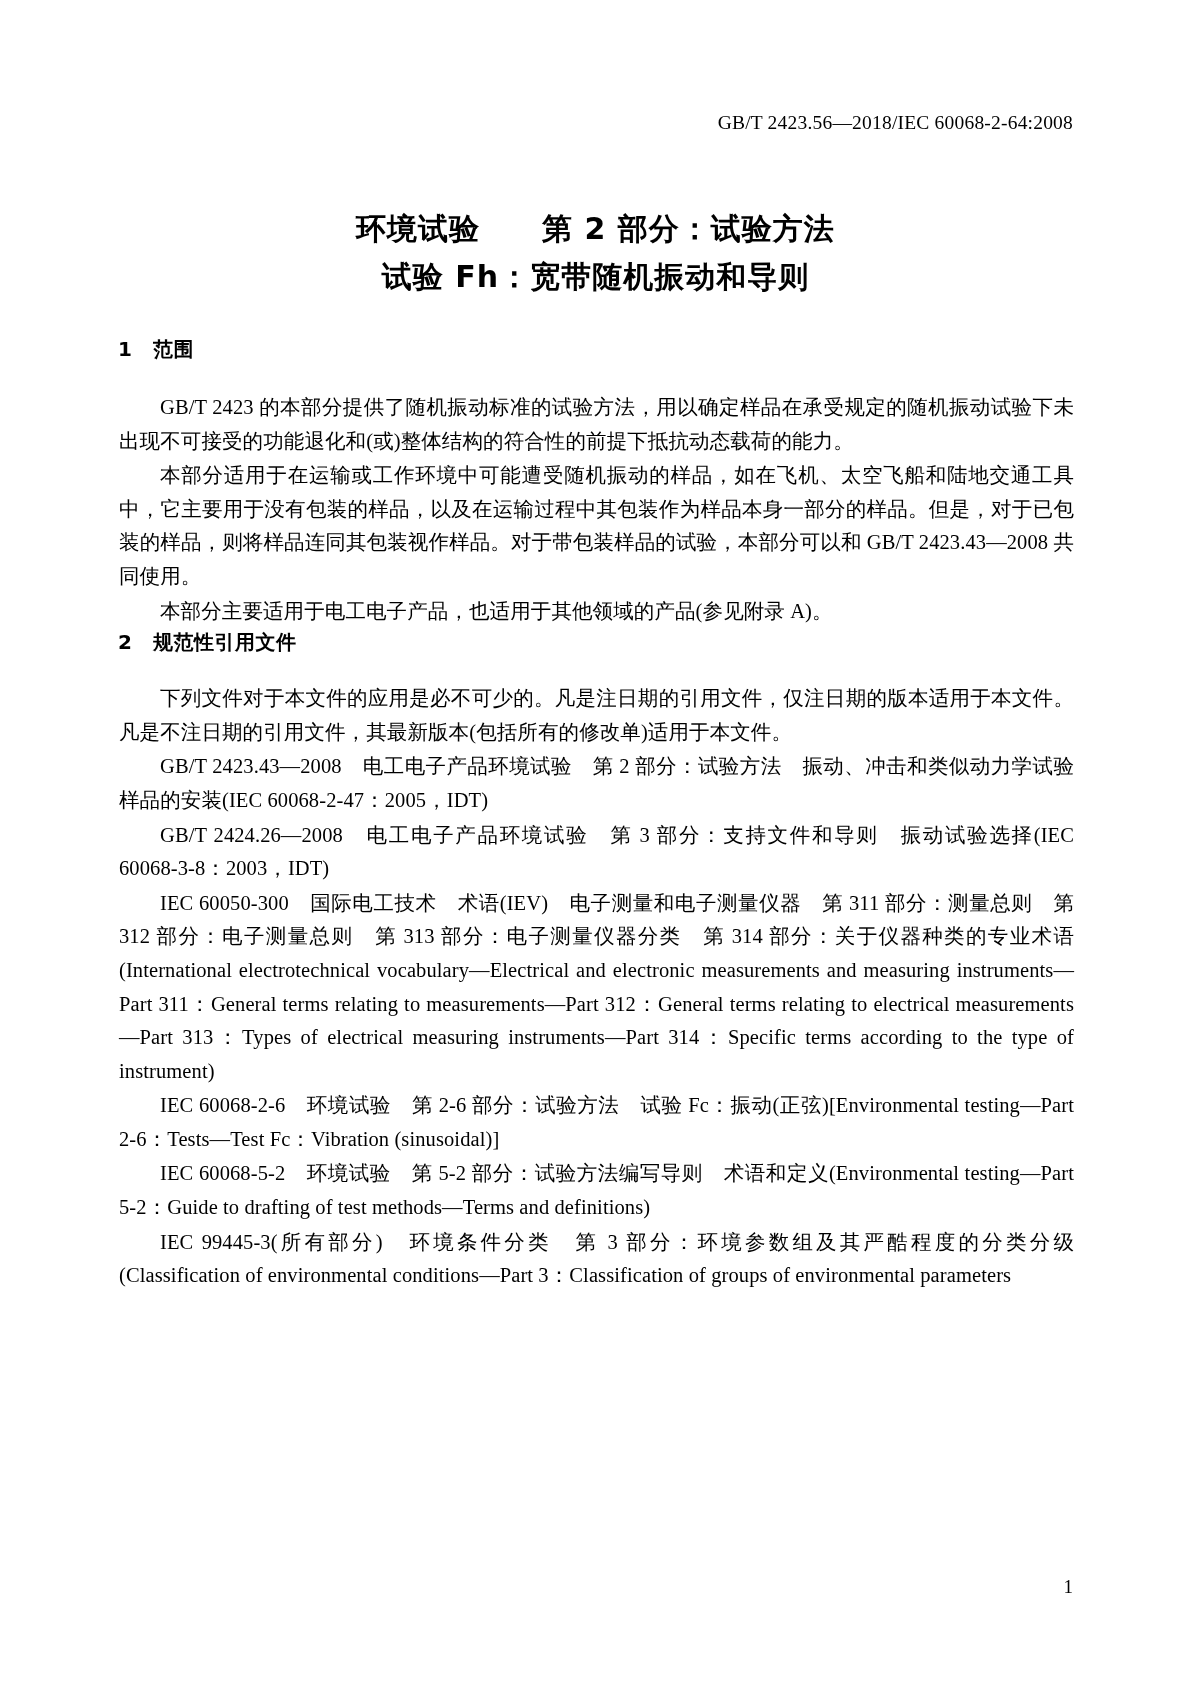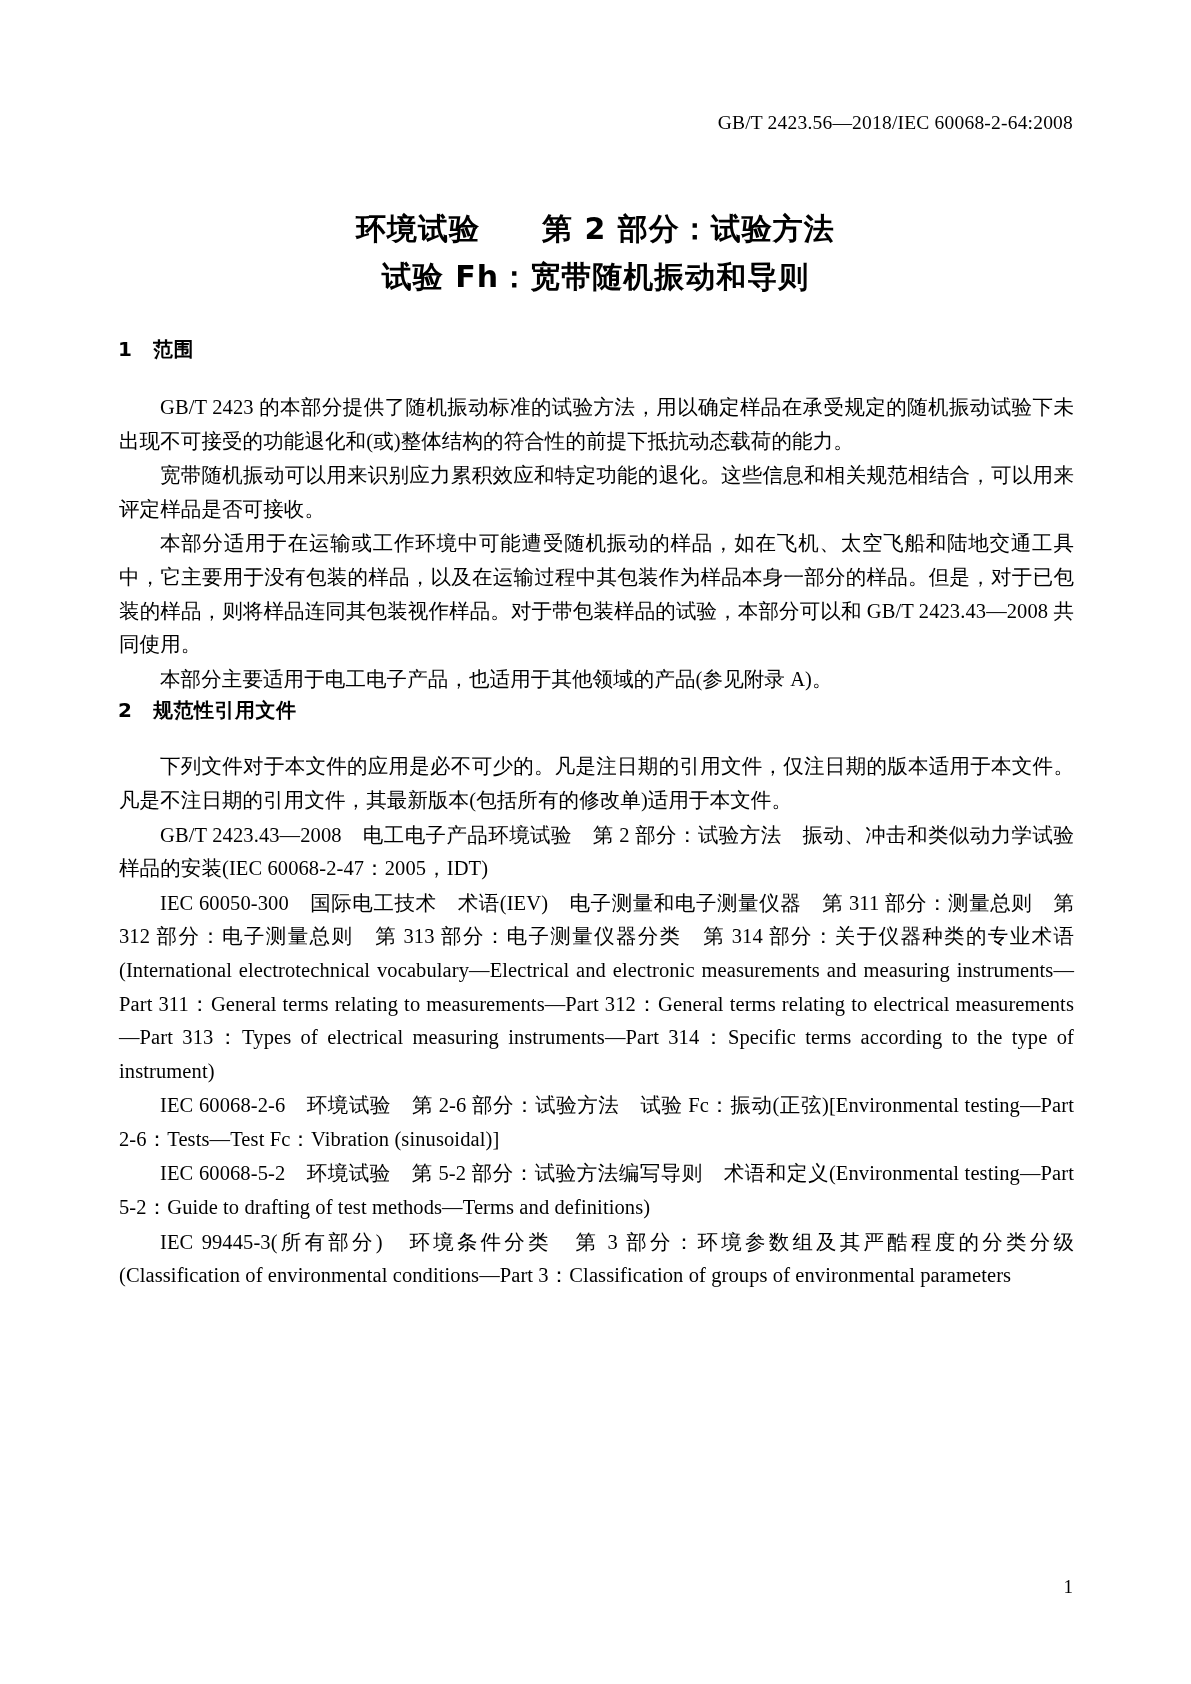--- a/index.html
+++ b/index.html
@@ -104,32 +104,32 @@
     <span class="line2">试验 Fh：宽带随机振动和导则</span>
   </div>
 
   <div class="content">
 
     <h2 class="section-heading sec1-heading">1　范围</h2>
 
     <div class="block-gap-1"></div>
 
     <p class="para">GB/T 2423 的本部分提供了随机振动标准的试验方法，用以确定样品在承受规定的随机振动试验下未出现不可接受的功能退化和(或)整体结构的符合性的前提下抵抗动态载荷的能力。</p>
-    <p class="para">宽带随机振动可以用来识别应力累积效应和特定功能的退化。这些信息和相关规范相结合，可以用来评定样品是否可接收。</p>
     <p class="para">本部分适用于在运输或工作环境中可能遭受随机振动的样品，如在飞机、太空飞船和陆地交通工具中，它主要用于没有包装的样品，以及在运输过程中其包装作为样品本身一部分的样品。但是，对于已包装的样品，则将样品连同其包装视作样品。对于带包装样品的试验，本部分可以和 GB/T 2423.43—2008 共同使用。</p>
     <p class="para">本部分主要适用于电工电子产品，也适用于其他领域的产品(参见附录 A)。</p>
 
     <h2 class="section-heading sec2-heading">2　规范性引用文件</h2>
 
     <div class="block-gap-2"></div>
 
     <p class="para">下列文件对于本文件的应用是必不可少的。凡是注日期的引用文件，仅注日期的版本适用于本文件。凡是不注日期的引用文件，其最新版本(包括所有的修改单)适用于本文件。</p>
 
     <div class="ref-list">
       <p class="para">GB/T 2423.43—2008　电工电子产品环境试验　第 2 部分：试验方法　振动、冲击和类似动力学试验样品的安装(IEC 60068-2-47：2005，IDT)</p>
+      <p class="para">GB/T 2424.26—2008　电工电子产品环境试验　第 3 部分：支持文件和导则　振动试验选择(IEC 60068-3-8：2003，IDT)</p>
       <p class="para">IEC 60050-300　国际电工技术　术语(IEV)　电子测量和电子测量仪器　第 311 部分：测量总则　第 312 部分：电子测量总则　第 313 部分：电子测量仪器分类　第 314 部分：关于仪器种类的专业术语(International electrotechnical vocabulary—Electrical and electronic measurements and measuring instruments—Part 311：General terms relating to measurements—Part 312：General terms relating to electrical measurements—Part 313：Types of electrical measuring instruments—Part 314：Specific terms according to the type of instrument)</p>
       <p class="para">IEC 60068-2-6　环境试验　第 2-6 部分：试验方法　试验 Fc：振动(正弦)[Environmental testing—Part 2-6：Tests—Test Fc：Vibration (sinusoidal)]</p>
       <p class="para">IEC 60068-5-2　环境试验　第 5-2 部分：试验方法编写导则　术语和定义(Environmental testing—Part 5-2：Guide to drafting of test methods—Terms and definitions)</p>
       <p class="para">IEC 99445-3(所有部分)　环境条件分类　第 3 部分：环境参数组及其严酷程度的分类分级(Classification of environmental conditions—Part 3：Classification of groups of environmental parameters</p>
     </div>
 
   </div>
 
   <div class="page-number">1</div>
 

